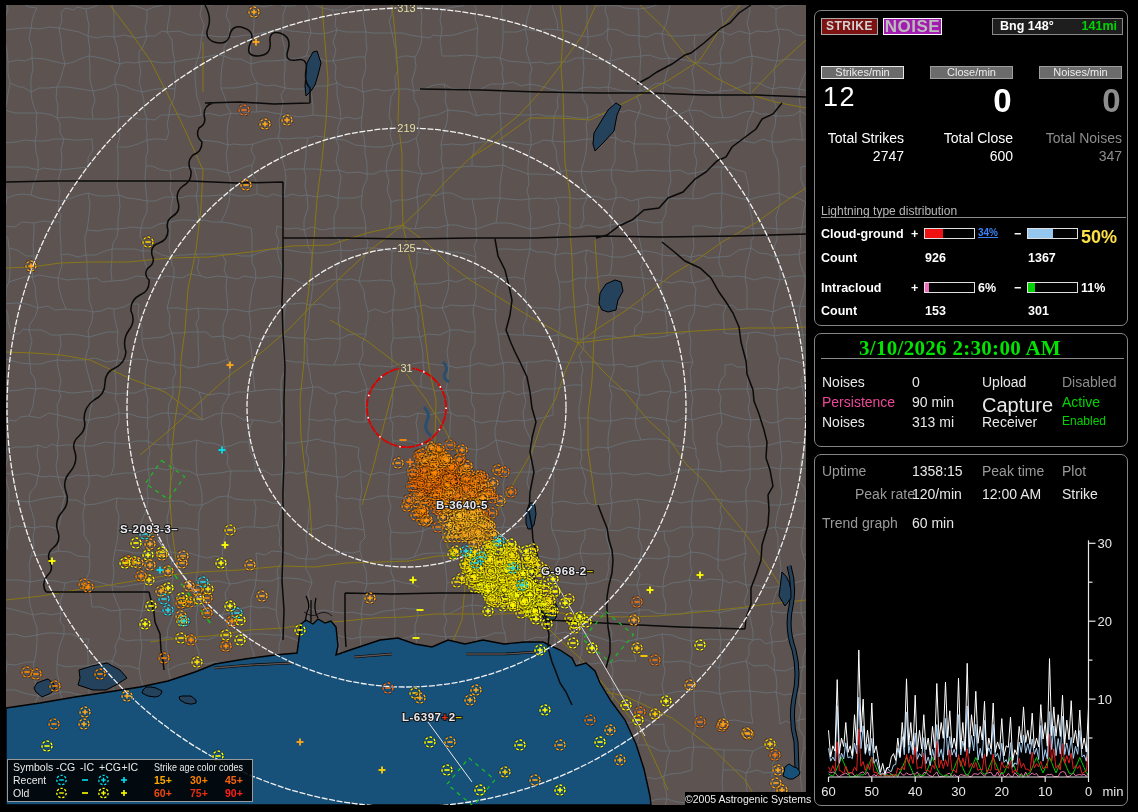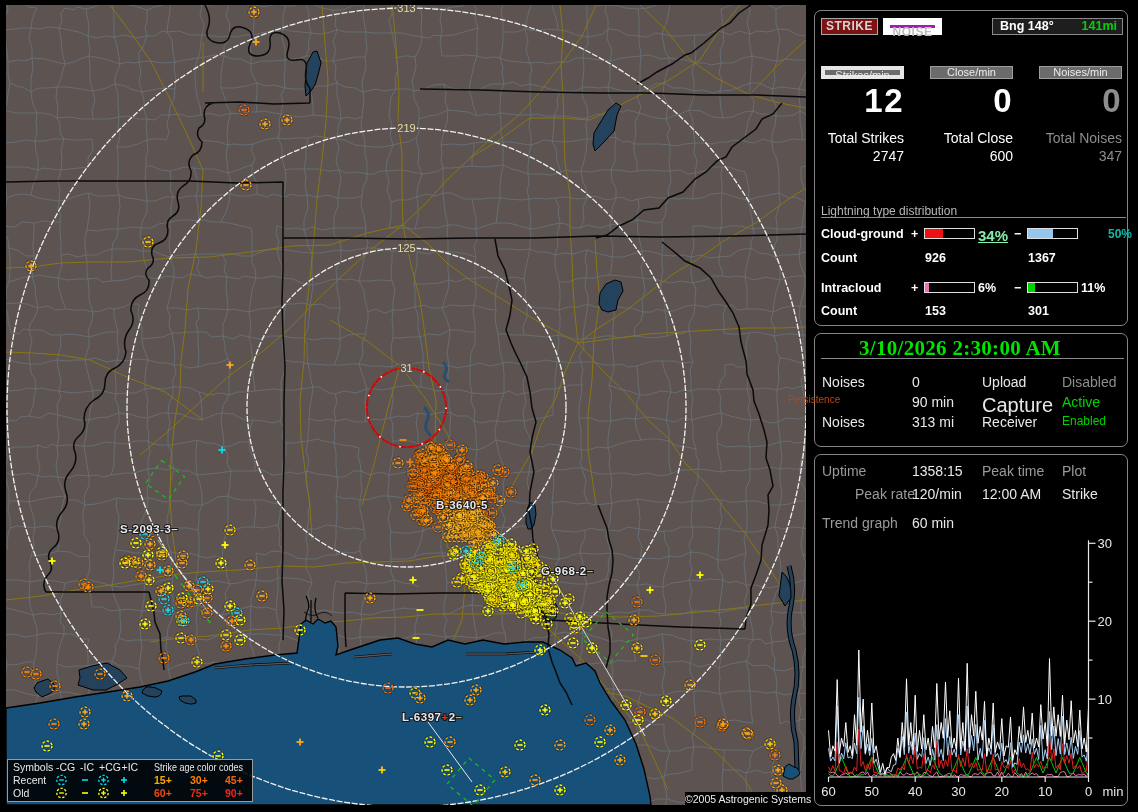--- a/index.html
+++ b/index.html
@@ -929,29 +929,29 @@
     <text x="218" y="24.5" font-size="10.5" fill="#f86010" font-weight="bold">45+</text>
     <text x="147" y="37.5" font-size="10.5" fill="#f04810" font-weight="bold">60+</text>
     <text x="183" y="37.5" font-size="10.5" fill="#e83010" font-weight="bold">75+</text>
     <text x="218" y="37.5" font-size="10.5" fill="#ff2018" font-weight="bold">90+</text>
   </svg>
 <div style="position:absolute;left:685px;top:792px;width:121px;height:14px;background:#000;color:#efefef;font-size:10.5px;line-height:14px;text-align:center;white-space:nowrap;">©2005 Astrogenic Systems</div>
 <div class="pnl" style="left:814px;top:10px;width:314px;height:316px;"></div>
 <div class="pnl" style="left:814px;top:333px;width:314px;height:114px;"></div>
 <div class="pnl" style="left:814px;top:454px;width:314px;height:352px;"></div>
 <div style="position:absolute;left:821px;top:18px;width:57px;height:17px;background:#7d1212;border:1px solid #a8a8a8;color:#d4d4d4;font-weight:bold;font-size:12px;line-height:15px;text-align:center;letter-spacing:0.5px;">STRIKE</div>
-<div style="position:absolute;left:883px;top:18px;width:59px;height:17px;background:#a21caf;border:7px solid #ffffff;color:#bcbcbc;font-weight:bold;font-size:12px;line-height:15px;text-align:center;letter-spacing:0.5px;">NOISE</div>
+<div style="position:absolute;left:883px;top:18px;width:59px;height:17px;background:#a21caf;border:1px solid #ffffff;color:#bcbcbc;font-weight:bold;font-size:17px;line-height:15px;text-align:center;letter-spacing:0.5px;">NOISE</div>
 <div style="position:absolute;left:992px;top:18px;width:131px;height:17px;background:#1e1e1e;border:1px solid #8a8a8a;font-weight:bold;font-size:12.5px;line-height:15px;white-space:nowrap;">
     <span style="color:#fff;position:absolute;left:7px;">Bng 148°</span>
     <span style="color:#00d400;position:absolute;right:5px;">141mi</span>
   </div>
-<div style="position:absolute;left:821px;top:66px;width:83px;height:13px;background:#6b6b6b;border:4px solid #e5e5e5;color:#ececec;font-size:11px;line-height:11px;text-align:center;">Strikes/min</div>
+<div style="position:absolute;left:821px;top:66px;width:83px;height:13px;background:#6b6b6b;border:1px solid #e5e5e5;color:#ececec;font-size:11px;line-height:11px;text-align:center;">Strikes/min</div>
 <div style="position:absolute;left:930px;top:66px;width:83px;height:13px;background:#6b6b6b;border:1px solid #9d9d9d;color:#ececec;font-size:11px;line-height:11px;text-align:center;">Close/min</div>
 <div style="position:absolute;left:1039px;top:66px;width:83px;height:13px;background:#6b6b6b;border:1px solid #9d9d9d;color:#ececec;font-size:11px;line-height:11px;text-align:center;">Noises/min</div>
-<div style="position:absolute;left:804px;top:82px;width:100px;color:#fff;font-size:33px;font-weight:bold;letter-spacing:1.5px;">
+<div style="position:absolute;left:756px;top:82px;width:100px;color:#fff;font-size:27px;font-weight:normal;letter-spacing:1.5px;">
     <div class="rt">12</div>
   </div>
 <div style="position:absolute;left:913px;top:82px;width:100px;color:#fff;font-size:33px;font-weight:bold;letter-spacing:1.5px;">
     <div class="rt">0</div>
   </div>
 <div style="position:absolute;left:1022px;top:82px;width:100px;color:#8d8d8d;font-size:33px;font-weight:bold;letter-spacing:1.5px;">
     <div class="rt">0</div>
   </div>
 <div style="position:absolute;left:804px;top:130px;width:100px;color:#fff;font-size:14px;">
     <div class="rt">Total Strikes</div>
@@ -970,25 +970,25 @@
   </div>
 <div style="position:absolute;left:1022px;top:148px;width:100px;color:#8d8d8d;font-size:14px;">
     <div class="rt">347</div>
   </div>
 <div style="position:absolute;left:821px;top:204px;color:#b8b8b8;font-size:12px;">Lightning type distribution</div>
 <div style="position:absolute;left:821px;top:217px;width:305px;height:1px;background:#8a8a8a;"></div>
 <div style="position:absolute;left:821px;top:227px;color:#fff;font-weight:bold;font-size:12.5px;">Cloud-ground</div>
 <div style="position:absolute;left:911px;top:227px;color:#fff;font-weight:bold;font-size:12.5px;">+</div>
 <div style="position:absolute;left:924px;top:228px;width:51px;height:11px;border:1px solid #e0e0e0;background:#000;"></div>
 <div style="position:absolute;left:925px;top:229px;width:18px;height:9px;background:#ee1111;"></div>
-<div style="position:absolute;left:978px;top:227px;color:#86efac;font-weight:bold;font-size:15px;text-decoration:underline;">34%</div>
+<div style="position:absolute;left:978px;top:227px;color:#3b82f6;font-weight:bold;font-size:10px;text-decoration:underline;">34%</div>
 <div style="position:absolute;left:1014px;top:227px;color:#fff;font-weight:bold;font-size:12.5px;">−</div>
 <div style="position:absolute;left:1027px;top:228px;width:51px;height:11px;border:1px solid #e0e0e0;background:#000;"></div>
 <div style="position:absolute;left:1028px;top:229px;width:25px;height:9px;background:#95c6ee;"></div>
-<div style="position:absolute;left:1108px;top:227px;color:#14b8a6;font-weight:bold;font-size:12px;">50%</div>
+<div style="position:absolute;left:1081px;top:227px;color:#fde047;font-weight:bold;font-size:18px;">50%</div>
 <div style="position:absolute;left:821px;top:251px;color:#fff;font-weight:bold;font-size:12.5px;">Count</div>
 <div style="position:absolute;left:925px;top:251px;color:#fff;font-weight:bold;font-size:12.5px;">926</div>
 <div style="position:absolute;left:1028px;top:251px;color:#fff;font-weight:bold;font-size:12.5px;">1367</div>
 <div style="position:absolute;left:821px;top:281px;color:#fff;font-weight:bold;font-size:12.5px;">Intracloud</div>
 <div style="position:absolute;left:911px;top:281px;color:#fff;font-weight:bold;font-size:12.5px;">+</div>
 <div style="position:absolute;left:924px;top:282px;width:51px;height:11px;border:1px solid #e0e0e0;background:#000;"></div>
 <div style="position:absolute;left:925px;top:283px;width:4px;height:9px;background:#f06ab8;"></div>
 <div style="position:absolute;left:978px;top:281px;color:#fff;font-weight:bold;font-size:12.5px;">6%</div>
 <div style="position:absolute;left:1014px;top:281px;color:#fff;font-weight:bold;font-size:12.5px;">−</div>
 <div style="position:absolute;left:1027px;top:282px;width:51px;height:11px;border:1px solid #e0e0e0;background:#000;"></div>
@@ -996,21 +996,21 @@
 <div style="position:absolute;left:1081px;top:281px;color:#fff;font-weight:bold;font-size:12.5px;">11%</div>
 <div style="position:absolute;left:925px;top:304px;color:#fff;font-weight:bold;font-size:12.5px;">153</div>
 <div style="position:absolute;left:1028px;top:304px;color:#fff;font-weight:bold;font-size:12.5px;">301</div>
 <div style="position:absolute;left:821px;top:304px;color:#fff;font-weight:bold;font-size:12.5px;">Count</div>
 <div style="position:absolute;left:821px;top:336px;color:#00e400;font-size:21px;font-weight:bold;letter-spacing:0.3px;font-family:'Liberation Serif',serif;white-space:nowrap;margin-left:38px;">3/10/2026 2:30:00 AM</div>
 <div style="position:absolute;left:821px;top:358px;width:303px;height:1px;background:#8a8a8a;"></div>
 <div style="position:absolute;left:822px;top:374px;color:#e8e8e8;font-size:14px;">Noises</div>
 <div style="position:absolute;left:912px;top:374px;color:#e8e8e8;font-size:14px;">0</div>
 <div style="position:absolute;left:982px;top:374px;color:#e8e8e8;font-size:14px;">Upload</div>
 <div style="position:absolute;left:1062px;top:374px;color:#8d8d8d;font-size:14px;">Disabled</div>
-<div style="position:absolute;left:788px;top:394px;color:#c2410c;font-size:10px;">Persistence</div>
+<div style="position:absolute;left:822px;top:394px;color:#ec4899;font-size:14px;">Persistence</div>
 <div style="position:absolute;left:912px;top:394px;color:#e8e8e8;font-size:14px;">90 min</div>
 <div style="position:absolute;left:982px;top:394px;color:#e8e8e8;font-size:20px;">Capture</div>
 <div style="position:absolute;left:1062px;top:394px;color:#00d400;font-size:14px;">Active</div>
 <div style="position:absolute;left:822px;top:414px;color:#e8e8e8;font-size:14px;">Noises</div>
 <div style="position:absolute;left:912px;top:414px;color:#e8e8e8;font-size:14px;">313 mi</div>
 <div style="position:absolute;left:982px;top:414px;color:#e8e8e8;font-size:14px;">Receiver</div>
 <div style="position:absolute;left:1062px;top:414px;color:#00d400;font-size:12px;">Enabled</div>
 <div style="position:absolute;left:822px;top:463px;color:#9a9a9a;font-size:14px;white-space:nowrap;">Uptime</div>
 <div style="position:absolute;left:912px;top:463px;color:#e8e8e8;font-size:14px;white-space:nowrap;">1358:15</div>
 <div style="position:absolute;left:982px;top:463px;color:#9a9a9a;font-size:14px;white-space:nowrap;">Peak time</div>

